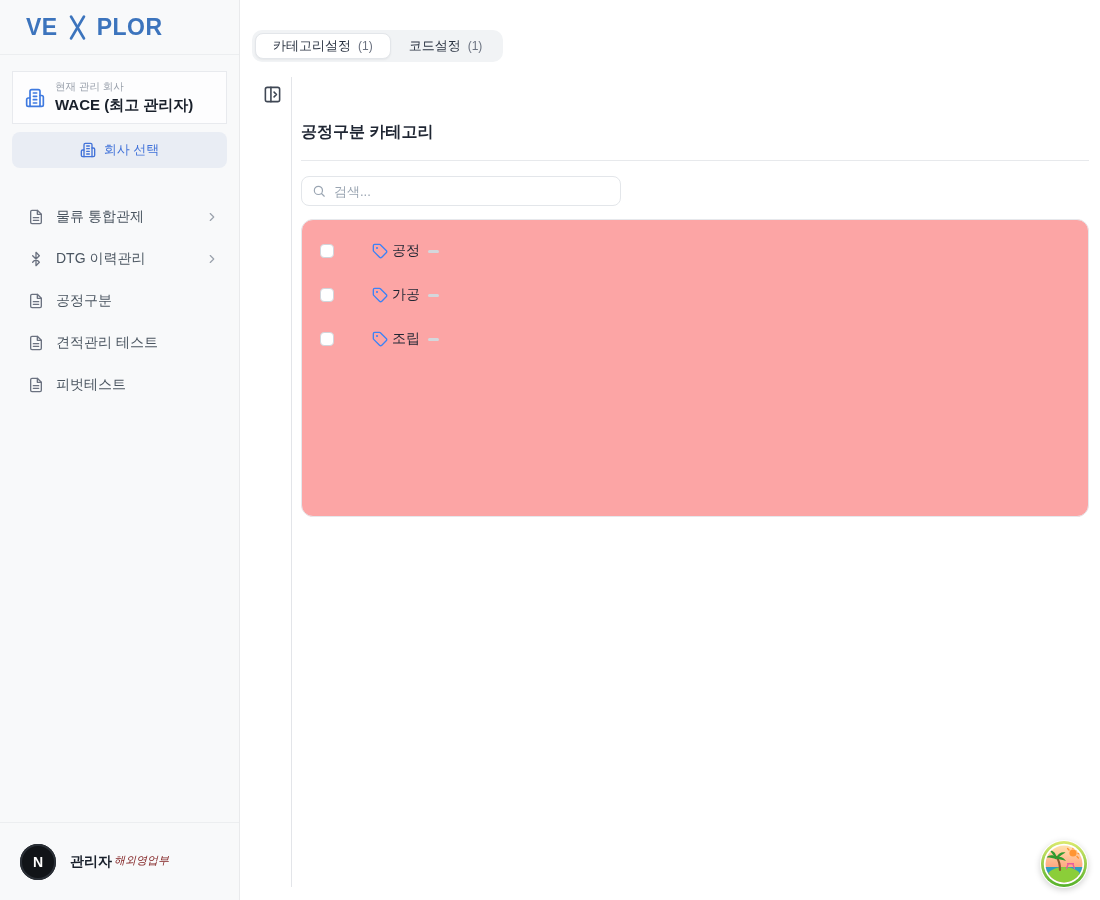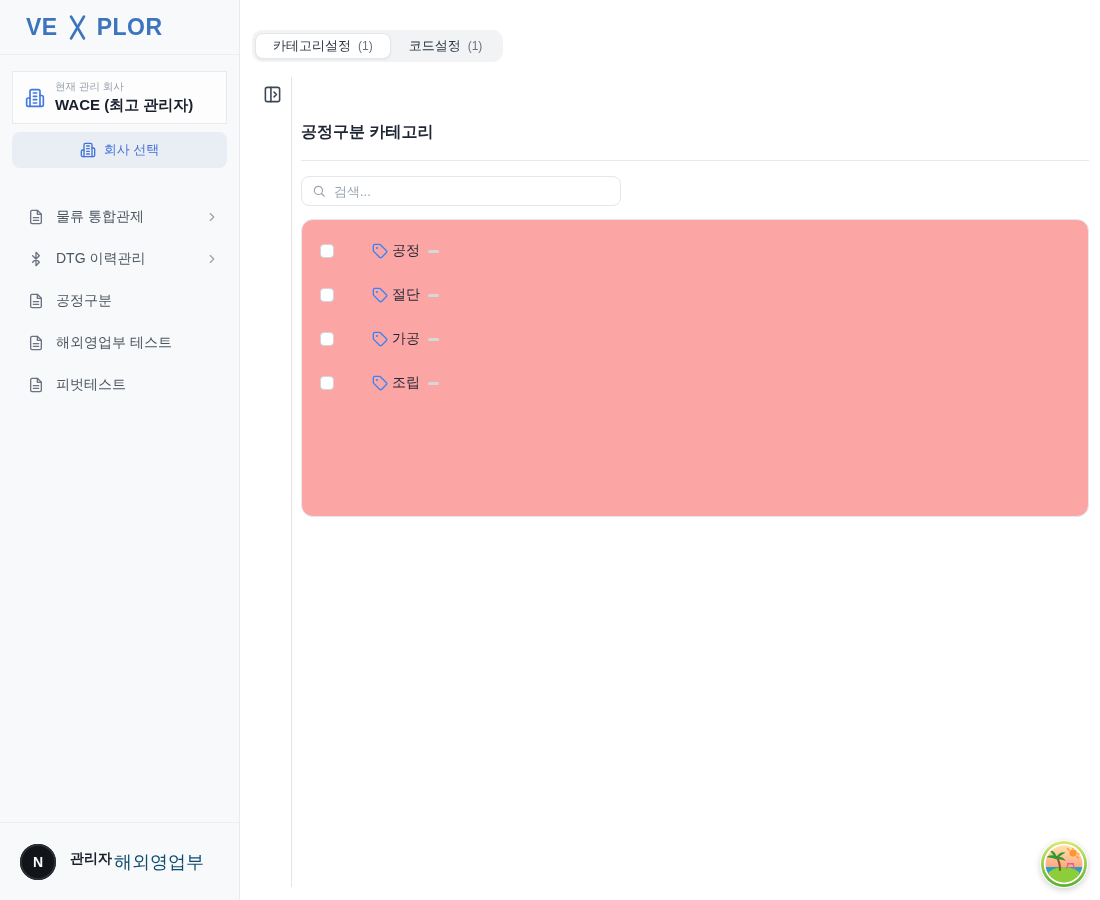--- a/index.html
+++ b/index.html
@@ -62,21 +62,21 @@
     display:flex;align-items:center;gap:14px;padding:0 20px;
   }
   .avatar{
     width:36px;height:36px;border-radius:50%;background:#111418;
     color:#fff;font-size:14px;font-weight:700;
     display:flex;align-items:center;justify-content:center;
     box-shadow:inset 0 0 0 2px #2a2f36;flex:none;
   }
   .user-col{display:flex;flex-direction:row;gap:2px;}
   .user-name{font-size:14px;font-weight:700;color:#19202b;}
-  .user-dept{font-size:18px;color:#0c4a6e;}
+  .user-dept{font-size:11px;color:#7f1d1d;font-style:italic;}
 
   
   .main{position:absolute;left:240px;top:0;width:860px;height:780px;background:#fff;}
   .tabs{
     position:absolute;left:12px;top:30px;height:32px;
     background:#f1f3f5;border-radius:10px;padding:3px;
     display:inline-flex;align-items:stretch;
   }
   .tab{
     display:flex;align-items:center;gap:7px;padding:0 17px;
@@ -234,21 +234,21 @@
 
       <div class="menu-item">
         <span class="mi-icon">
           <svg width="16" height="16" viewBox="0 0 24 24" fill="none" stroke="currentColor" stroke-width="2" stroke-linecap="round" stroke-linejoin="round">
             <path d="M14 2H6a2 2 0 0 0-2 2v16a2 2 0 0 0 2 2h12a2 2 0 0 0 2-2V8z"></path>
             <path d="M14 2v6h6"></path>
             <path d="M16 13H8"></path>
             <path d="M16 17H8"></path>
           </svg>
         </span>
-        <span class="mi-label">해외영업부 테스트</span>
+        <span class="mi-label">견적관리 테스트</span>
         <span class="mi-chev" style="visibility: hidden;">
           <svg width="14" height="14" viewBox="0 0 24 24" fill="none" stroke="currentColor" stroke-width="2" stroke-linecap="round" stroke-linejoin="round">
             <polyline points="9 6 15 12 9 18"></polyline>
           </svg>
         </span>
       </div>
 
       <div class="menu-item">
         <span class="mi-icon">
           <svg width="16" height="16" viewBox="0 0 24 24" fill="none" stroke="currentColor" stroke-width="2" stroke-linecap="round" stroke-linejoin="round">
@@ -325,31 +325,20 @@
           <span class="cat-tag">
             <svg width="16" height="16" viewBox="0 0 24 24" fill="none" stroke="currentColor" stroke-width="2" stroke-linecap="round" stroke-linejoin="round">
               <path d="M12.586 2.586A2 2 0 0 0 11.172 2H4a2 2 0 0 0-2 2v7.172a2 2 0 0 0 .586 1.414l8.704 8.704a2.426 2.426 0 0 0 3.42 0l6.58-6.58a2.426 2.426 0 0 0 0-3.42z"></path>
               <circle cx="7.5" cy="7.5" r="0.6" fill="currentColor"></circle>
             </svg>
           </span>
           <span class="cat-label">공정</span>
           <span class="cat-dash"></span>
         </div>
 
-        <div class="cat-row">
-          <span class="cat-check"></span>
-          <span class="cat-tag">
-            <svg width="16" height="16" viewBox="0 0 24 24" fill="none" stroke="currentColor" stroke-width="2" stroke-linecap="round" stroke-linejoin="round">
-              <path d="M12.586 2.586A2 2 0 0 0 11.172 2H4a2 2 0 0 0-2 2v7.172a2 2 0 0 0 .586 1.414l8.704 8.704a2.426 2.426 0 0 0 3.42 0l6.58-6.58a2.426 2.426 0 0 0 0-3.42z"></path>
-              <circle cx="7.5" cy="7.5" r="0.6" fill="currentColor"></circle>
-            </svg>
-          </span>
-          <span class="cat-label">절단</span>
-          <span class="cat-dash"></span>
-        </div>
 
         <div class="cat-row">
           <span class="cat-check"></span>
           <span class="cat-tag">
             <svg width="16" height="16" viewBox="0 0 24 24" fill="none" stroke="currentColor" stroke-width="2" stroke-linecap="round" stroke-linejoin="round">
               <path d="M12.586 2.586A2 2 0 0 0 11.172 2H4a2 2 0 0 0-2 2v7.172a2 2 0 0 0 .586 1.414l8.704 8.704a2.426 2.426 0 0 0 3.42 0l6.58-6.58a2.426 2.426 0 0 0 0-3.42z"></path>
               <circle cx="7.5" cy="7.5" r="0.6" fill="currentColor"></circle>
             </svg>
           </span>
           <span class="cat-label">가공</span>

